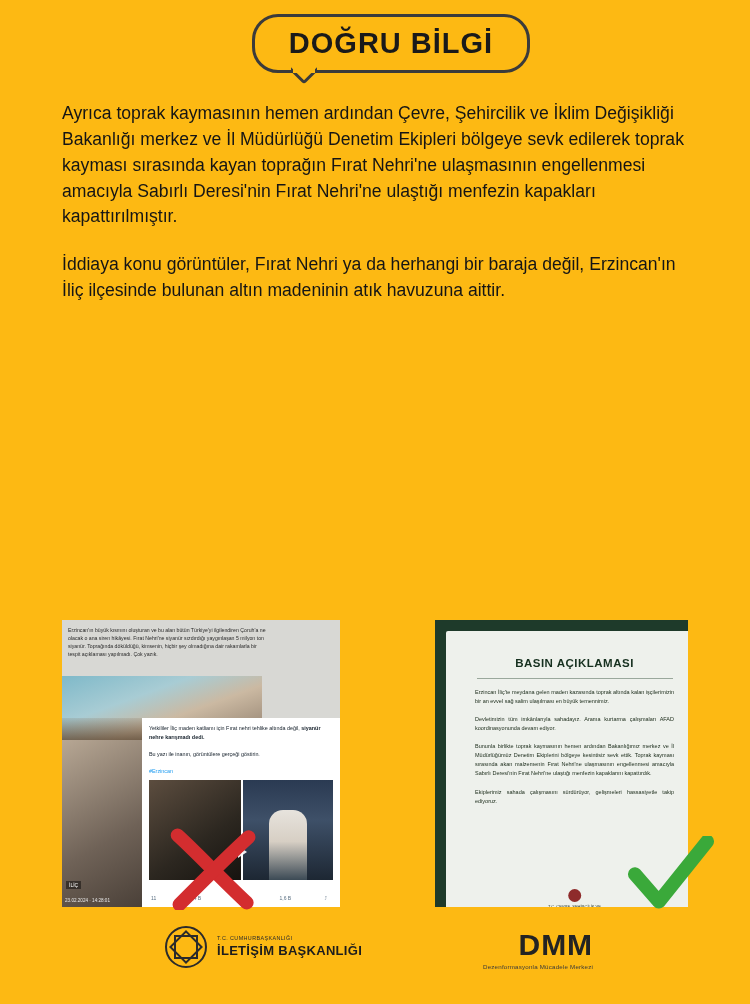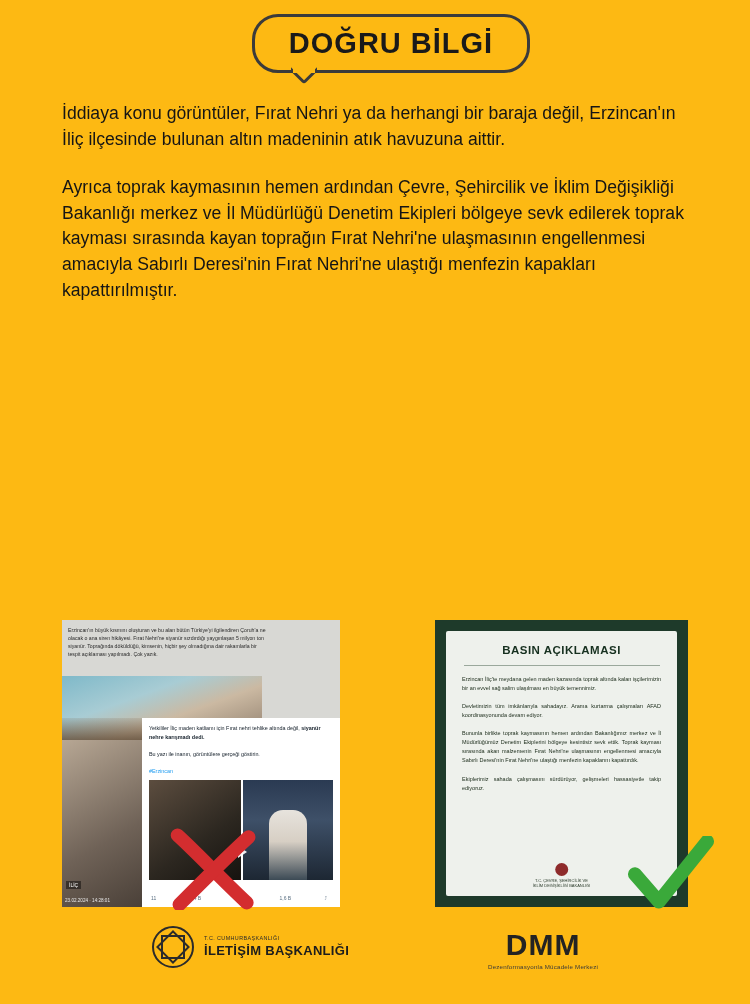--- a/index.html
+++ b/index.html
@@ -226,21 +226,21 @@
     height: 287px;
     background: #1e3a2a;
     padding: 0;
   }
   .pr-inner {
     position: absolute;
     left: 11px; top: 11px;
     width: 231px; height: 265px;
     background: #eef1ec;
     border-radius: 2px;
-    padding: 0;
+    padding: 13px;
   }
   .pr-title {
     margin: 13px 0 9px 0;
     text-align: center;
     font-size: 11.5px;
     font-weight: bold;
     letter-spacing: .5px;
     color: #16301f;
   }
   .pr-rule {
@@ -290,21 +290,21 @@
     left: 628px;
     top: 218px;
     width: 86px;
     height: 78px;
     pointer-events: none;
   }
 
   
   .footer {
     position: absolute;
-    left: 0;
+    left: 13px;
     bottom: 0;
     width: 658px;
     height: 86px;
     display: flex;
     align-items: center;
   }
   .foot-left {
     position: absolute;
     left: 152px;
     top: 8px;
@@ -347,22 +347,21 @@
     font-size: 13px;
     font-weight: bold;
     letter-spacing: .3px;
     color: #1d1d1d;
     display: block;
   }
   .foot-right {
     position: absolute;
     left: 470px;
     top: 12px;
-    text-align: center;
-    margin-left: 18px;
+    text-align: right;
   }
   .dmm {
     font-size: 30px;
     font-weight: bold;
     letter-spacing: 1px;
     color: #232323;
     line-height: 1;
   }
   .dmm-sub {
     font-size: 6.2px;
@@ -375,22 +374,22 @@
 <body>
 
 <div class="badge-wrap">
   <div class="badge">
     <div class="badge-text">DOĞRU BİLGİ</div>
     <div class="badge-tail"></div>
   </div>
 </div>
 
 <div class="content">
+  <p class="para">Ayrıca toprak kaymasının hemen ardından Çevre, Şehircilik ve İklim Değişikliği Bakanlığı merkez ve İl Müdürlüğü Denetim Ekipleri bölgeye sevk edilerek toprak kayması sırasında kayan toprağın Fırat Nehri'ne ulaşmasının engellenmesi amacıyla Sabırlı Deresi'nin Fırat Nehri'ne ulaştığı menfezin kapakları kapattırılmıştır.</p>
   <p class="para">İddiaya konu görüntüler, Fırat Nehri ya da herhangi bir baraja değil, Erzincan'ın İliç ilçesinde bulunan altın madeninin atık havuzuna aittir.</p>
-  <p class="para">Ayrıca toprak kaymasının hemen ardından Çevre, Şehircilik ve İklim Değişikliği Bakanlığı merkez ve İl Müdürlüğü Denetim Ekipleri bölgeye sevk edilerek toprak kayması sırasında kayan toprağın Fırat Nehri'ne ulaşmasının engellenmesi amacıyla Sabırlı Deresi'nin Fırat Nehri'ne ulaştığı menfezin kapakları kapattırılmıştır.</p>
 </div>
 
 <div class="media-row">
 
   <div class="card card-left">
     <div class="shot-top">
       <div class="hdr-text">Erzincan'ın büyük kısmını oluşturan ve bu alan bütün Türkiye'yi ilgilendiren Çoruh'a ne olacak o ana siren hikâyesi. Fırat Nehri'ne siyanür sızdırdığı yaygınlaşan 5 milyon ton siyanür. Toprağında döküldüğü, kimsenin, hiçbir şey olmadığına dair rakamlarla bir tespit açıklaması yapılmadı. Çok yazık.</div>
       <div class="water"></div>
     </div>
     <div class="rock">

